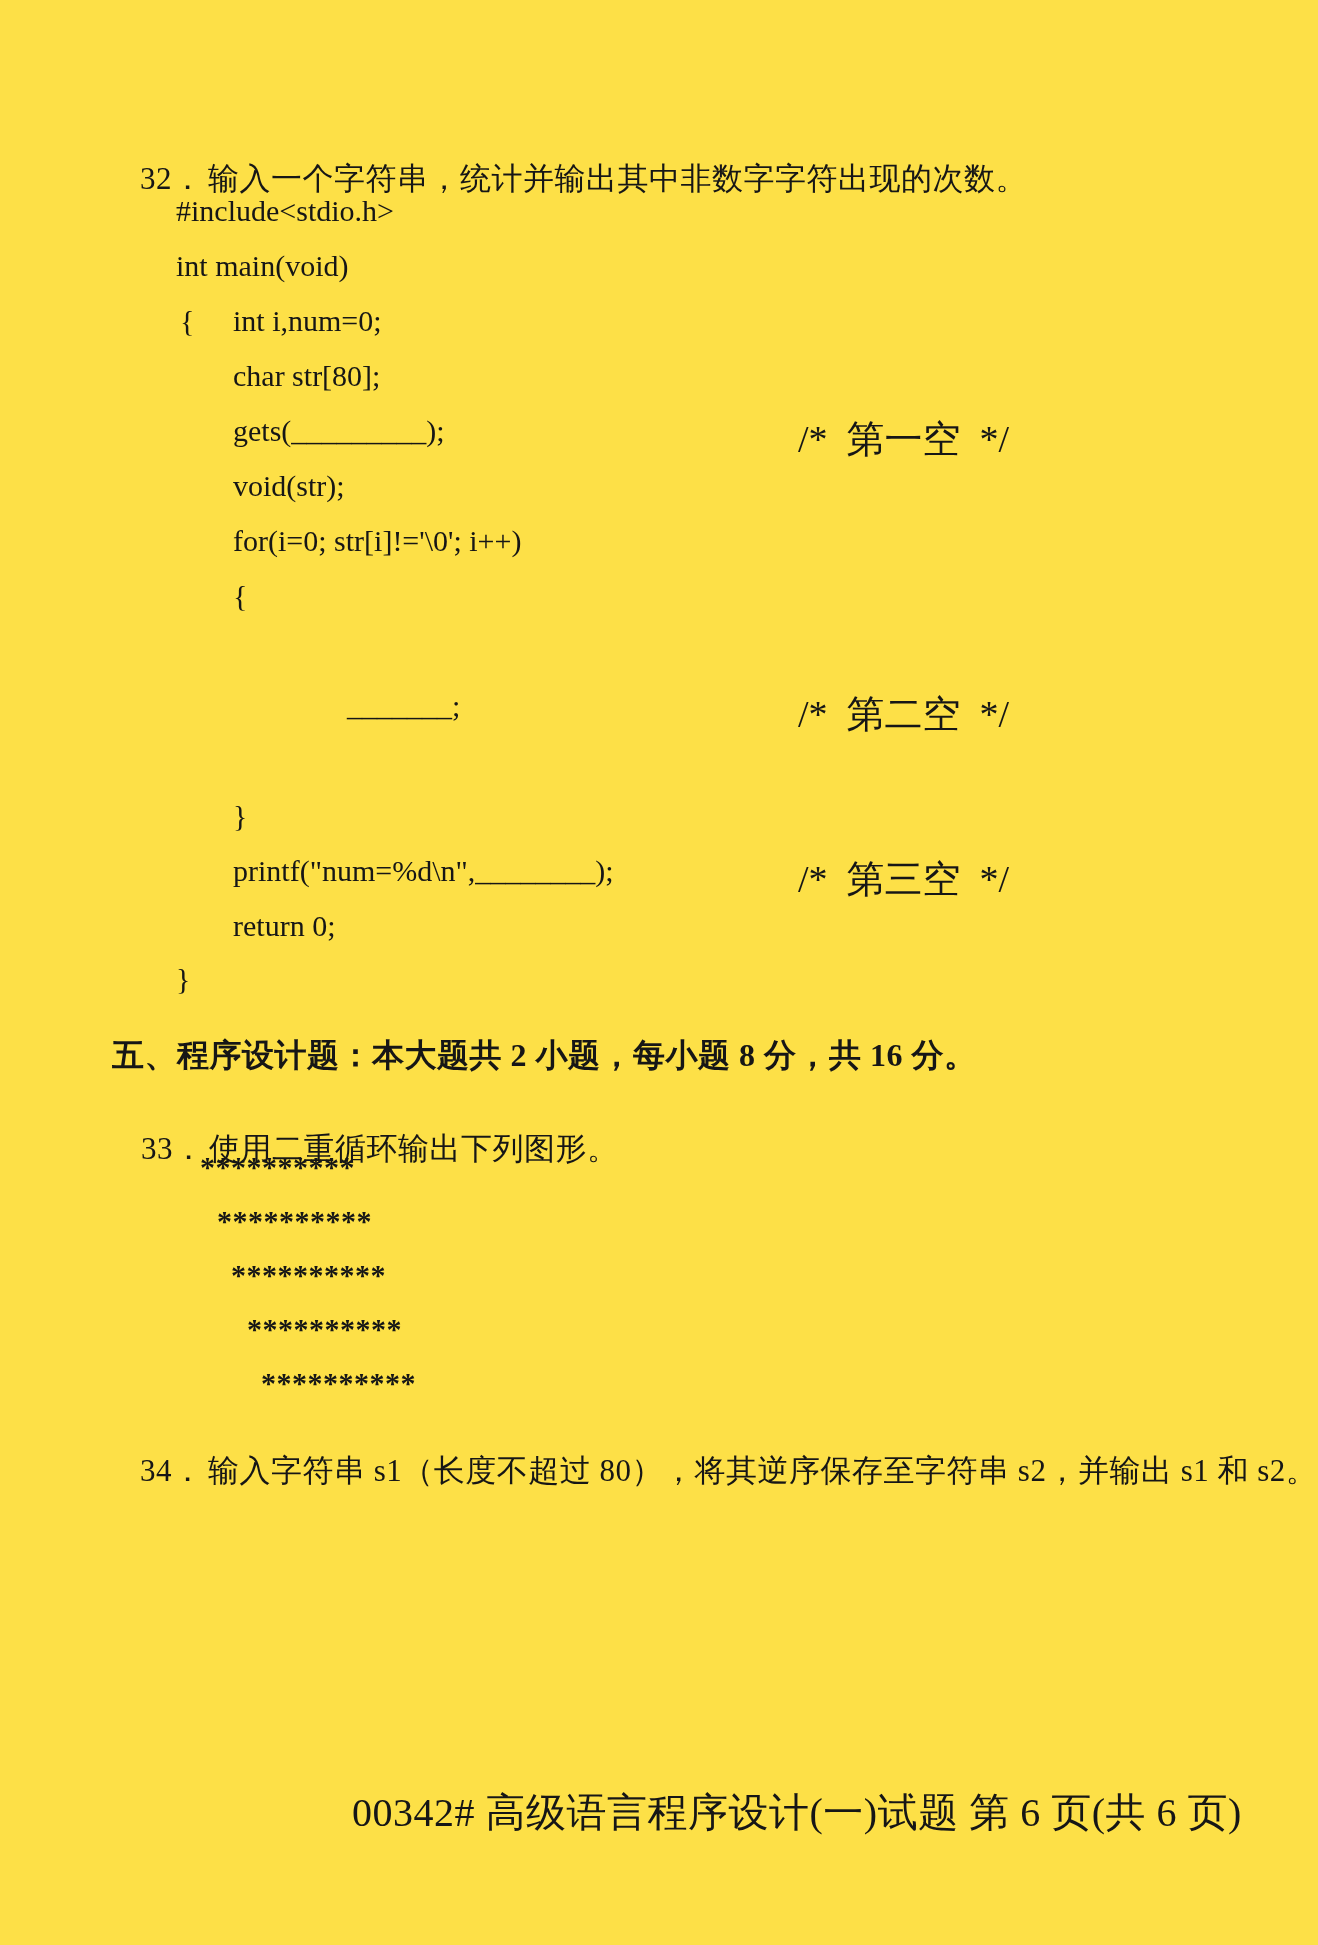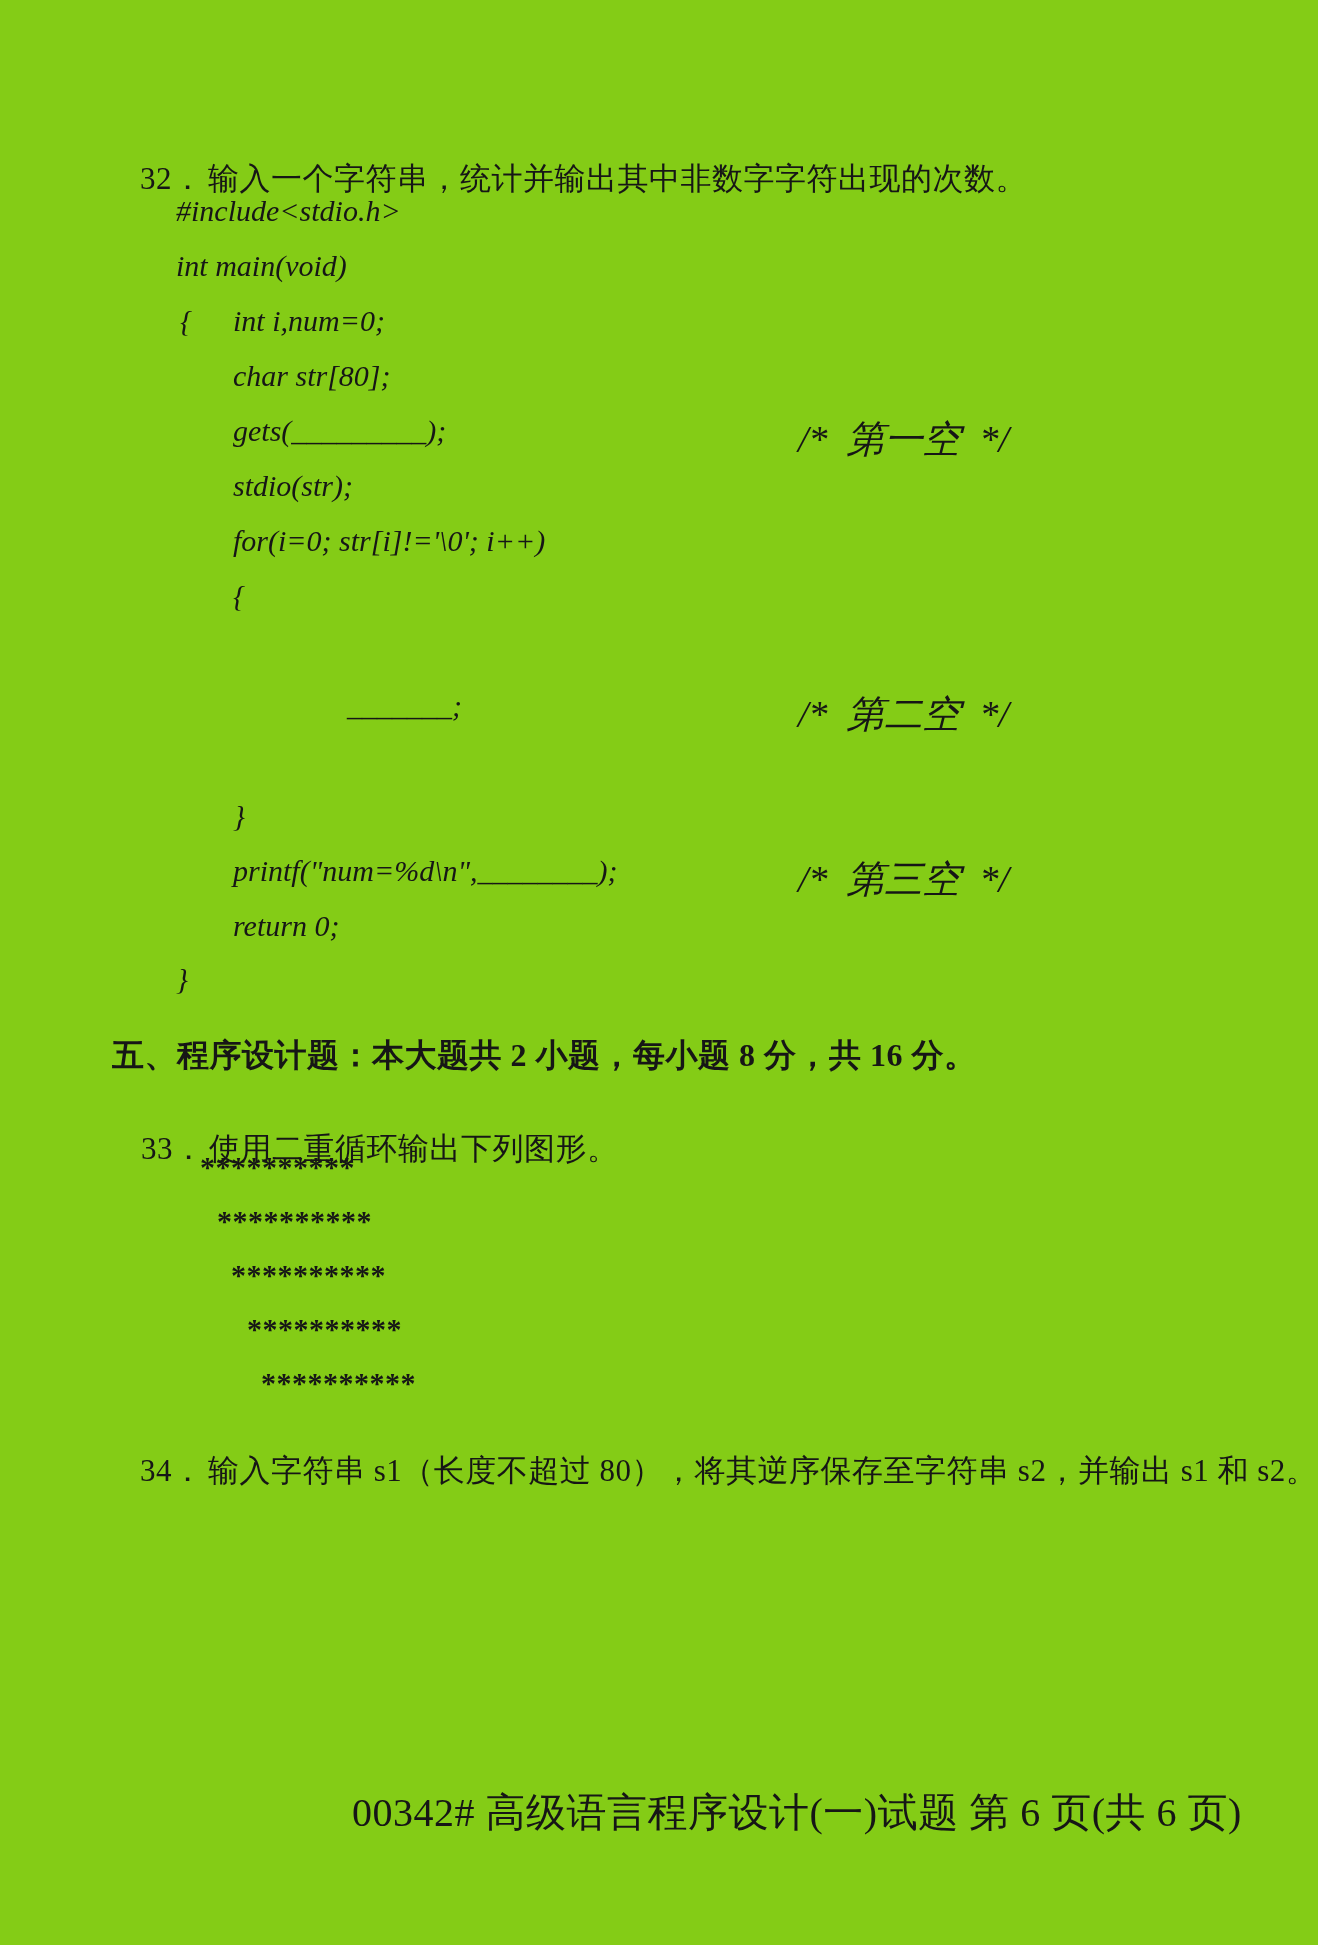--- a/index.html
+++ b/index.html
@@ -1,29 +1,29 @@
 <!DOCTYPE html>
 <html><head>
 <meta charset="utf-8">
 <style>
   html,body{margin:0;padding:0;background:#e8e8e8;}
   .page{
     position:relative;
     width:1318px;height:1945px;
     margin:0 auto;
-    background:#84cc16;
+    background:#fde047;
     color:#161616;
     font-family:"Liberation Serif","DejaVu Serif",serif;
     overflow:hidden;
   }
   .abs{position:absolute;}
   .qline{font-size:31px;letter-spacing:0.5px;white-space:pre;}
   .qlabel{display:inline-block;min-width:68px;}
   .heading{font-size:32px;font-weight:bold;letter-spacing:0.5px;white-space:pre;}
-  .codeline{position:absolute;left:0;width:100%;height:44px;font-size:30px;font-style:italic;}
+  .codeline{position:absolute;left:0;width:100%;height:44px;font-size:30px;}
   .ct{position:absolute;top:0;white-space:pre;}
   .l176{left:176px;}
   .l180{left:180px;}
   .l233{left:233px;}
   .l290{left:290px;}
   .l347{left:347px;}
   .cm{position:absolute;top:0;left:798px;white-space:pre;font-size:38px;}
   .stars{position:absolute;font-size:30px;font-weight:bold;white-space:pre;letter-spacing:0.5px;}
   .footer{position:absolute;left:352px;top:1785px;font-size:40px;letter-spacing:0.5px;white-space:pre;}
 </style>
@@ -47,21 +47,21 @@
     <span class="ct l233">int i,num=0;</span>
   </div>
   <div class="codeline" style="top:359px">
     <span class="ct l233">char str[80];</span>
   </div>
   <div class="codeline" style="top:414px">
     <span class="ct l233">gets(_________);</span>
     <span class="cm">/*  第一空  */</span>
   </div>
   <div class="codeline" style="top:469px">
-    <span class="ct l233">stdio(str);</span>
+    <span class="ct l233">void(str);</span>
   </div>
   <div class="codeline" style="top:524px">
     <span class="ct l233">for(i=0; str[i]!='\0'; i++)</span>
   </div>
   <div class="codeline" style="top:579px">
     <span class="ct l233">{</span>
   </div>
   <div class="codeline" style="top:689px">
     <span class="ct l347">_______;</span>
     <span class="cm">/*  第二空  */</span>

